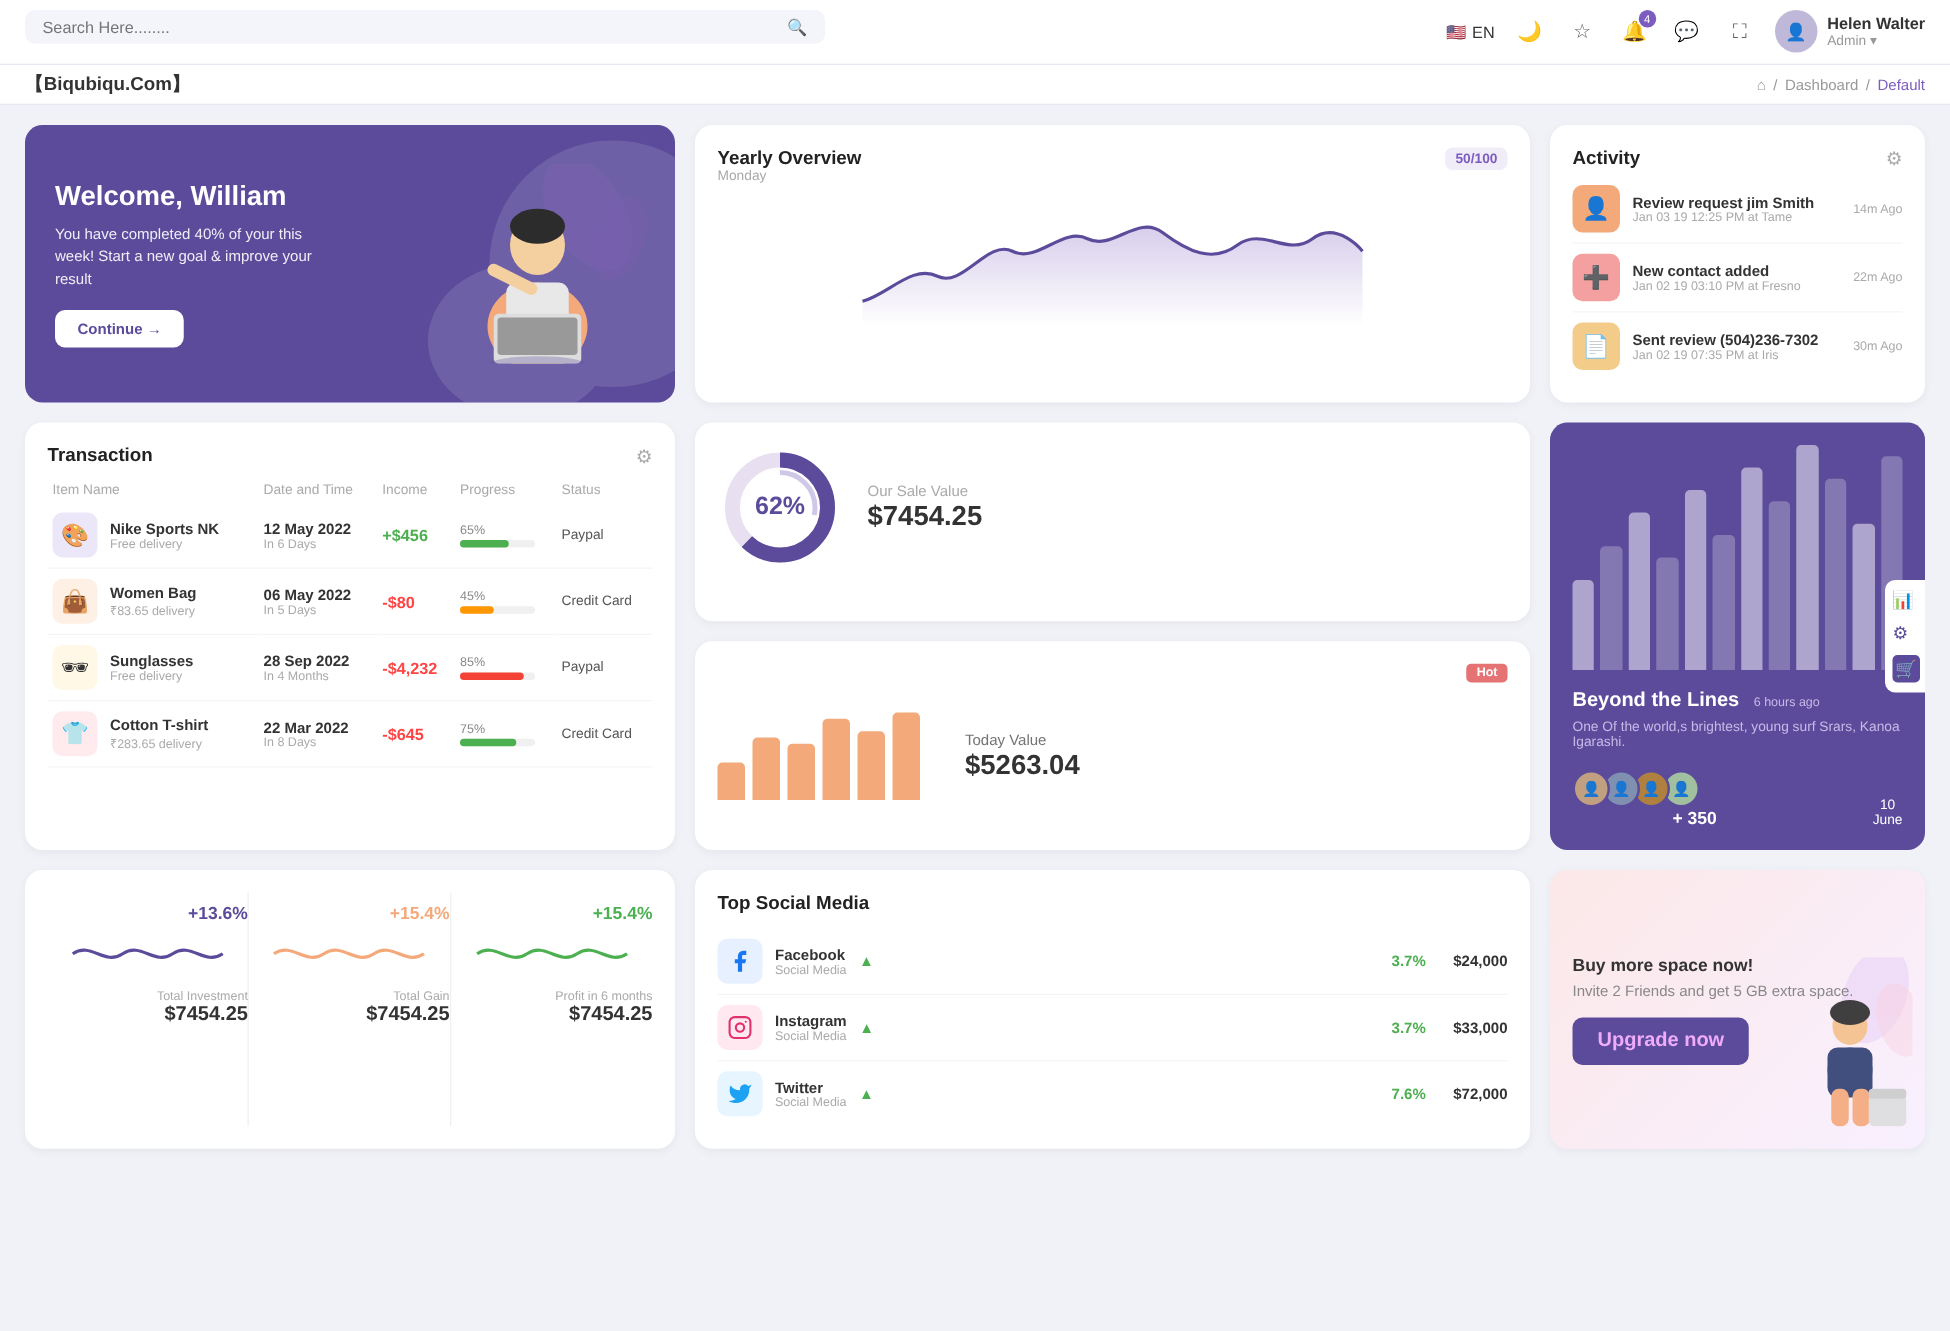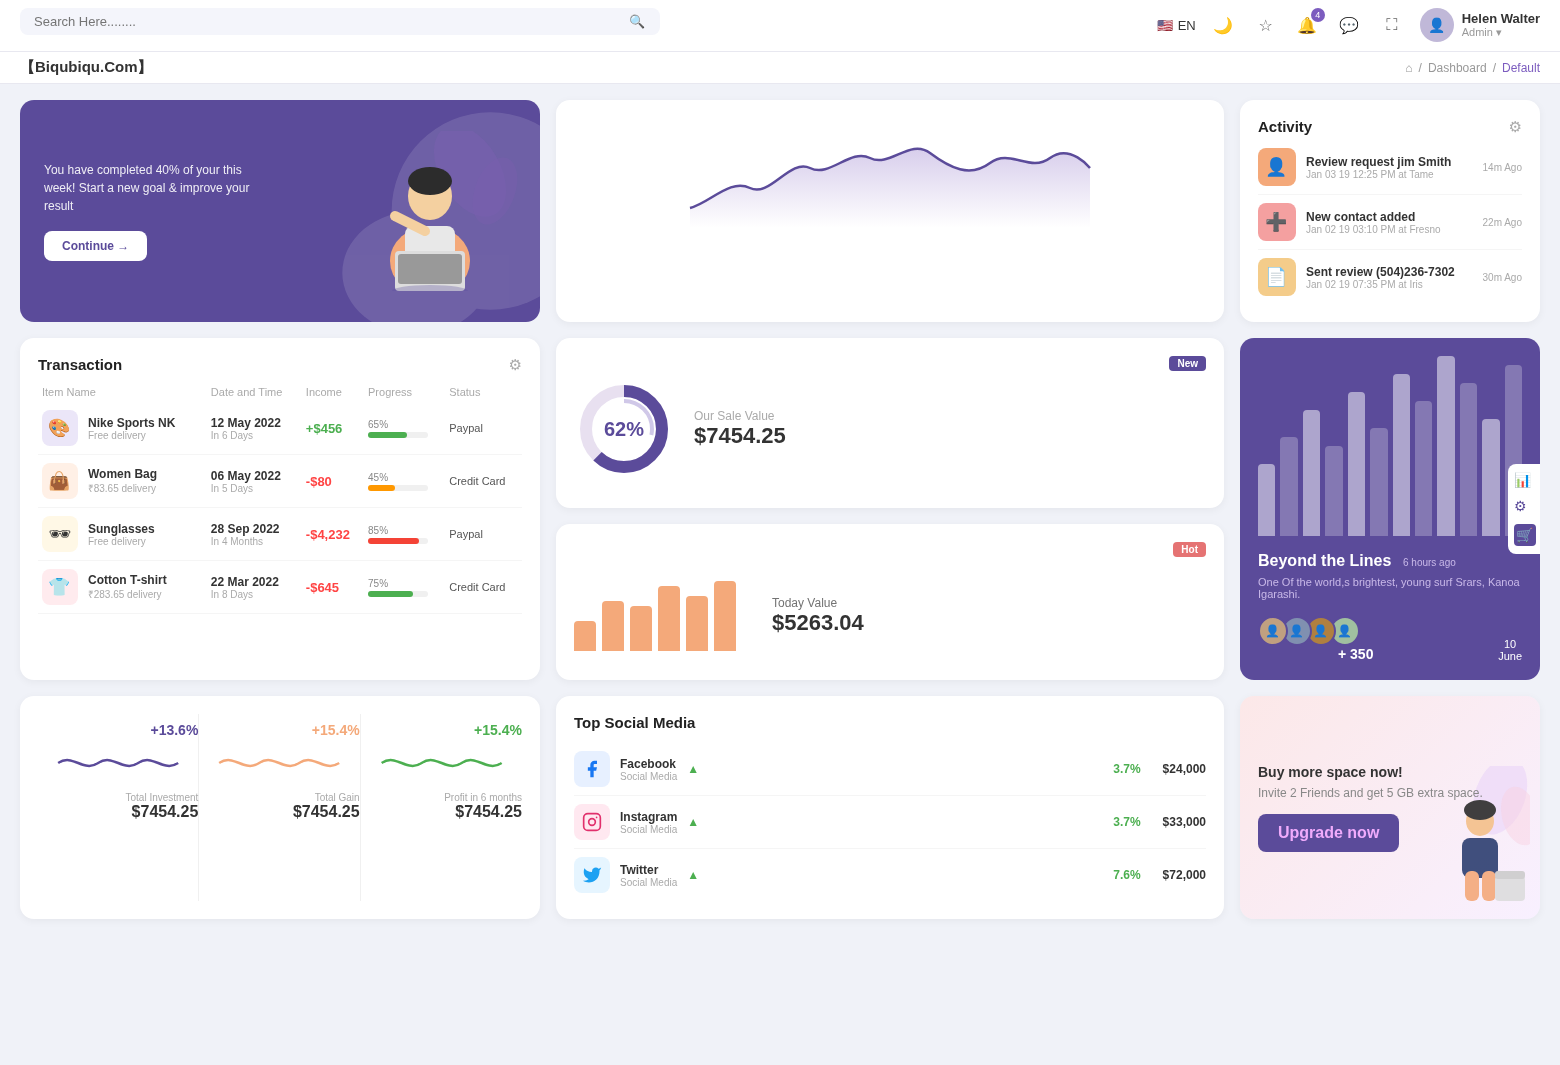--- a/index.html
+++ b/index.html
@@ -450,25 +450,33 @@
 
         <rect x="65" y="95" width="50" height="40" rx="8" fill="#e8e8e8"></rect>
 
         <rect x="55" y="120" width="70" height="40" rx="4" fill="#ddd"></rect>
         <rect x="58" y="123" width="64" height="30" rx="3" fill="#999"></rect>
         <ellipse cx="90" cy="160" rx="38" ry="6" fill="#5b4b9a" opacity="0.3"></ellipse>
 
         <line x1="85" y1="100" x2="55" y2="85" stroke="#f4d0a0" stroke-width="10" stroke-linecap="round"></line>
       </svg>
     </div>
+    <h2 class="welcome-title">Welcome, William</h2>
     <p>You have completed 40% of your this week! Start a new goal &amp; improve your result</p>
     <button class="continue-btn">Continue →</button>
   </div>
 
   <div class="card yearly-card">
+    <div class="card-header">
+      <div>
+        <div class="card-title">Yearly Overview</div>
+        <div class="card-subtitle">Monday</div>
+      </div>
+      <div class="card-badge">50/100</div>
+    </div>
     <svg class="chart-svg" viewBox="0 0 400 110">
       <defs>
         <linearGradient id="areaGrad" x1="0" y1="0" x2="0" y2="1">
           <stop offset="0%" stop-color="#7c5cbf" stop-opacity="0.3"></stop>
           <stop offset="100%" stop-color="#7c5cbf" stop-opacity="0.0"></stop>
         </linearGradient>
       </defs>
       <path d="M0,90 C20,85 40,60 60,70 C80,80 100,40 120,50 C140,60 160,30 180,40 C200,50 220,20 240,35 C260,50 280,60 300,45 C320,30 340,55 360,40 C380,25 400,50 400,50 L400,110 L0,110 Z" fill="url(#areaGrad)"></path>
       <path d="M0,90 C20,85 40,60 60,70 C80,80 100,40 120,50 C140,60 160,30 180,40 C200,50 220,20 240,35 C260,50 280,60 300,45 C320,30 340,55 360,40 C380,25 400,50 400,50" fill="none" stroke="#5b4b9a" stroke-width="2.5"></path>
     </svg>
@@ -619,23 +627,20 @@
         <div class="progress-bar" style="width:75%;background:#4caf50"></div>
       </div>
     </td>
     <td class="status-text">Credit Card</td>
   </tr>
         </tbody>
     </table>
   </div>
 
   <div class="card sale-card">
-    <div style="display:flex;justify-content:flex-end;margin-bottom:8px;">
-      <span class="badge-new">New</span>
-    </div>
     <div class="donut-wrap">
       <div class="donut-container">
         <svg viewBox="0 0 100 100" width="100" height="100">
           <circle cx="50" cy="50" r="38" fill="none" stroke="#e8e0f0" stroke-width="12"></circle>
           <circle cx="50" cy="50" r="38" fill="none" stroke="#5b4b9a" stroke-width="12" stroke-dasharray="148.44 238.76" stroke-dashoffset="0" transform="rotate(-90 50 50)"></circle>
           <circle cx="50" cy="50" r="28" fill="none" stroke="#d0c8e8" stroke-width="4" stroke-dasharray="50 126" stroke-dashoffset="0" transform="rotate(-90 50 50)"></circle>
         </svg>
         <div class="donut-label">62%</div>
       </div>
       <div class="sale-info">

